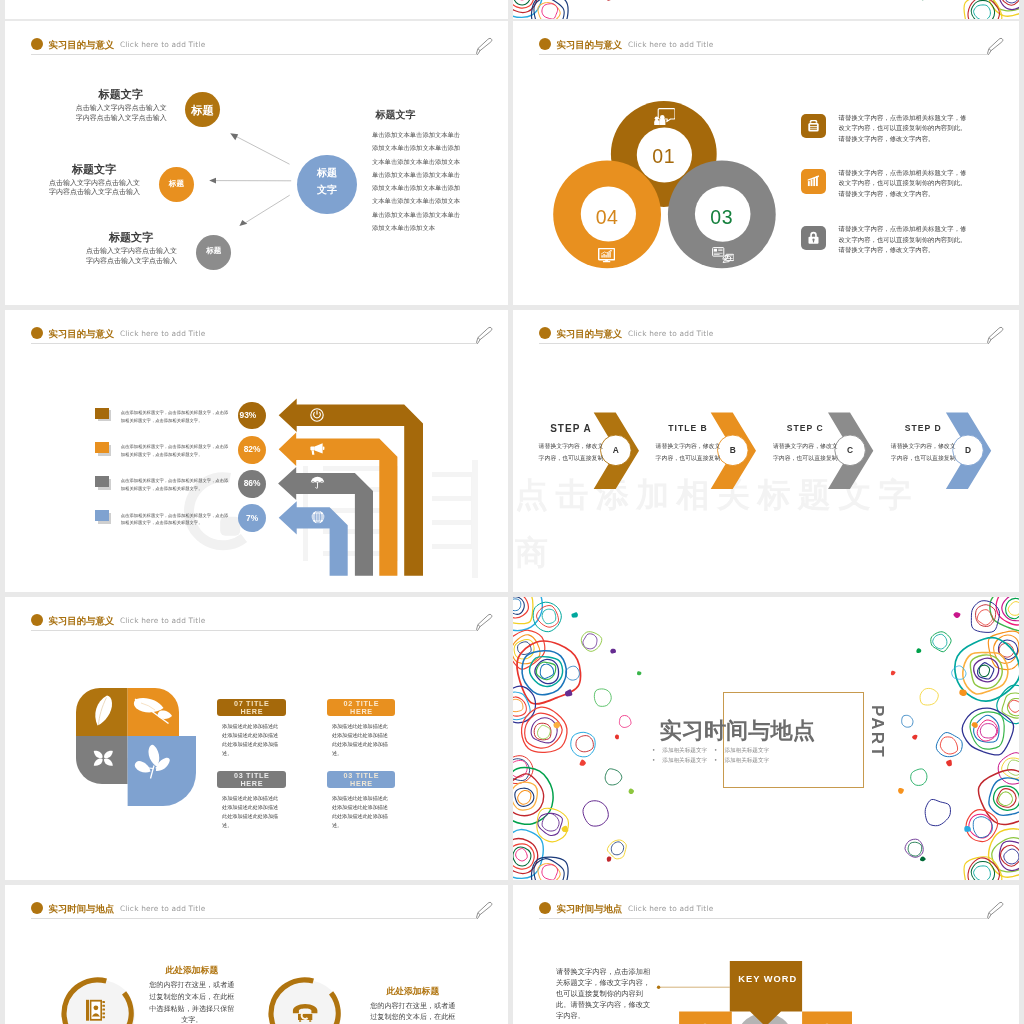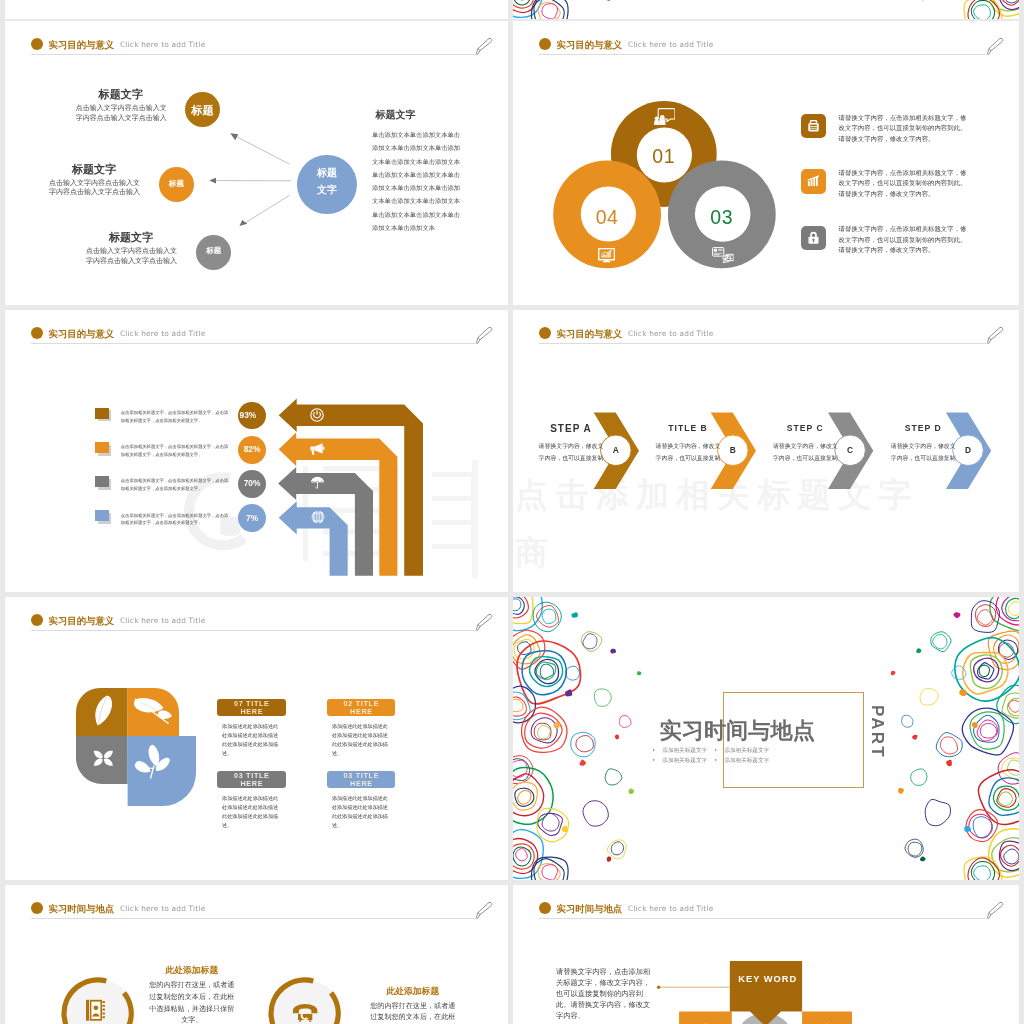--- a/index.html
+++ b/index.html
@@ -385,21 +385,21 @@
     <path fill="#e8901f" d="M273.7 139.3 L291.2 122.6 L291.2 128.6 L374.3 128.6 L392.4 146.7 L392.4 265.7 L374.3 265.7 L374.3 150.1 L291.2 150.1 L291.2 156.1 Z"></path>
     <path fill="#7b7b7b" d="M273.1 173.4 L291.2 156.9 L291.2 162.9 L349.9 162.9 L368.0 181.0 L368.0 265.7 L349.9 265.7 L349.9 184.0 L291.2 184.0 L291.2 190.0 Z"></path>
     <path fill="#7fa2d0" d="M273.7 207.8 L291.7 191.2 L291.7 197.2 L324.6 197.2 L342.7 215.3 L342.7 265.7 L324.6 265.7 L324.6 218.4 L291.7 218.4 L291.7 224.4 Z"></path>
   </svg>
 
   <div class="circ" style="left:233.2px;top:91.7px;width:27.8px;height:27.8px;background:#a5690b;"></div>
   <div class="abs cnt" style="left:229px;top:100px;width:27.8px;font-size:8.4px;color:#fff;font-weight:bold;font-family:'Liberation Sans',sans-serif;text-align:center;">93%</div>
   <div class="circ" style="left:233.2px;top:125.8px;width:27.8px;height:27.8px;background:#e8901f;"></div>
   <div class="abs cnt" style="left:233.2px;top:134.1px;width:27.8px;font-size:8.4px;color:#fff;font-weight:bold;font-family:'Liberation Sans',sans-serif;">82%</div>
   <div class="circ" style="left:233.2px;top:159.8px;width:27.8px;height:27.8px;background:#7b7b7b;"></div>
-  <div class="abs cnt" style="left:233.2px;top:168.1px;width:27.8px;font-size:8.4px;color:#fff;font-weight:bold;font-family:'Liberation Sans',sans-serif;">70%</div>
+  <div class="abs cnt" style="left:233.2px;top:168.1px;width:27.8px;font-size:8.4px;color:#fff;font-weight:bold;font-family:'Liberation Sans',sans-serif;">86%</div>
   <div class="circ" style="left:233.2px;top:194.2px;width:27.8px;height:27.8px;background:#7fa2d0;"></div>
   <div class="abs cnt" style="left:233.2px;top:202.5px;width:27.8px;font-size:8.4px;color:#fff;font-weight:bold;font-family:'Liberation Sans',sans-serif;">7%</div>
 
   <svg class="abs" style="left:305px;top:98px;width:14px;height:14px;" viewBox="0 0 14 14">
     <circle cx="7" cy="7" r="6.2" fill="none" stroke="#fff" stroke-width="1.1"></circle>
     <path d="M4.6 4.1 a3.4 3.4 0 1 0 4.8 0" fill="none" stroke="#fff" stroke-width="1.1"></path>
     <rect x="6.4" y="2.4" width="1.2" height="4.2" fill="#fff"></rect>
   </svg>
   <svg class="abs" style="left:304px;top:132px;width:16px;height:14px;" viewBox="0 0 16 14">
     <g fill="#fff">

